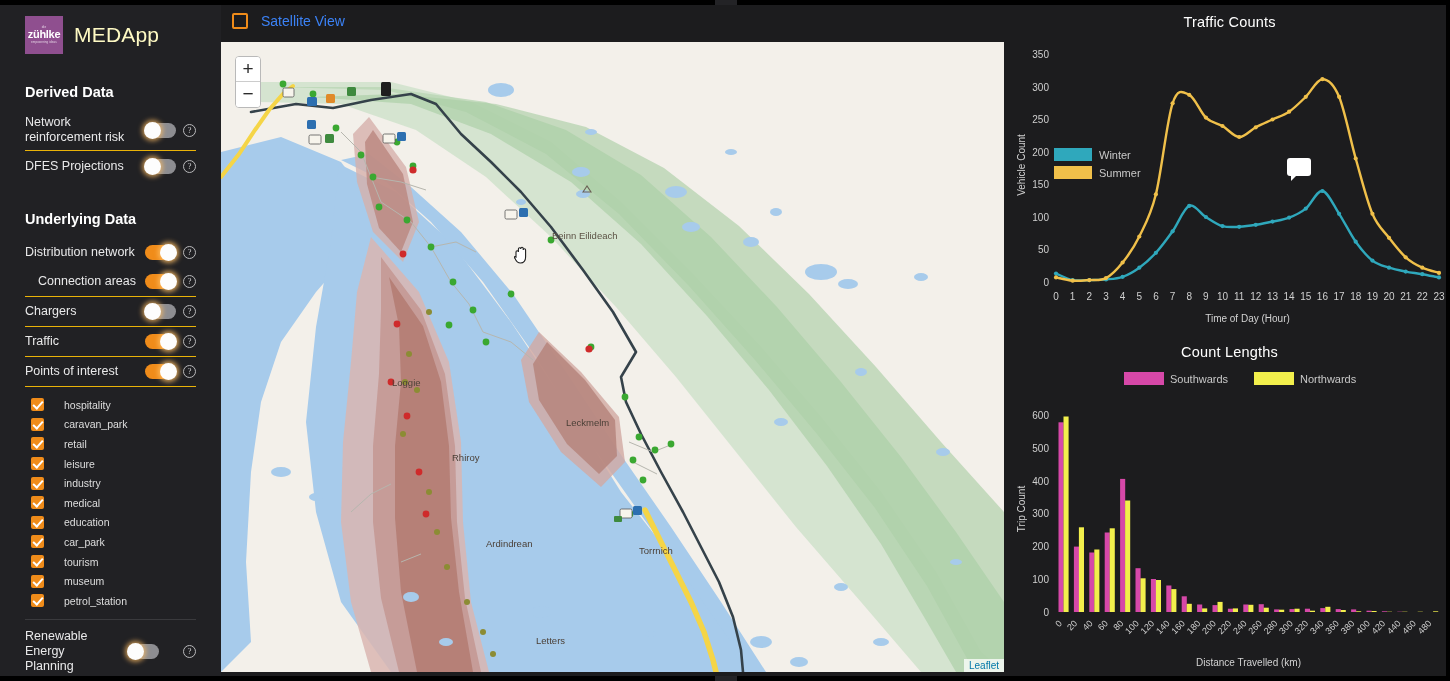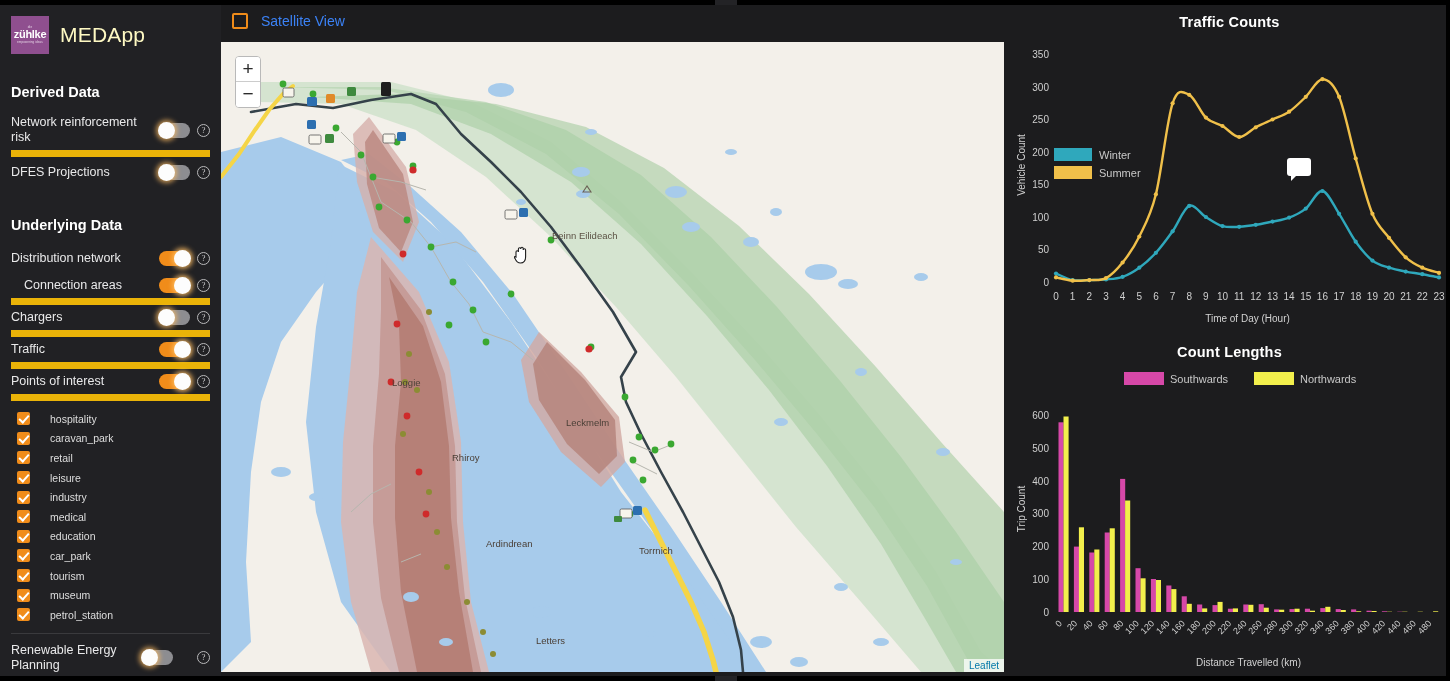--- a/index.html
+++ b/index.html
@@ -13,21 +13,21 @@
   .app {
     position: relative;
     width: 1450px; height: 681px;
     background: #1c1c1e;
     display: flex;
   }
   
   .sidebar {
     width: 221px; height: 679px;
     background: #212124;
-    padding: 0 11px;
+    padding: 0 25px;
     position: relative;
     overflow: hidden;
     flex: 0 0 221px;
   }
   .brand {
     display: flex; align-items: center;
     gap: 11px;
     padding: 16px 0 10px 0;
   }
   .logo-tile {
@@ -49,21 +49,21 @@
     color: #ffffff;
     font-size: 14.5px;
     font-weight: 700;
     margin: 20px 0 10px 0;
   }
   .section-title.underlying { margin-top: 30px; }
   .toggle-row {
     display: flex; align-items: center;
     min-height: 30px;
     padding: 5px 0;
-    border-bottom: 7px solid #eab308;
+    border-bottom: 1px solid #eab308;
   }
   .toggle-row.nb { border-bottom: none; }
   .toggle-row .tr-label {
     flex: 1 1 auto;
     color: #e9e9ea;
     font-size: 12.5px;
     line-height: 15px;
     padding-right: 6px;
   }
   .toggle-row.indent .tr-label { padding-left: 13px; }
@@ -193,21 +193,21 @@
   .charts-col {
     flex: 0 0 441px;
     width: 441px;
     background: #1c1c1e;
     position: relative;
   }
   .chart-panel { position: relative; }
   .chart-title {
     text-align: center;
     color: #ffffff;
-    font-weight: 700;
+    font-weight: 400;
     font-size: 14.5px;
     letter-spacing: .2px;
   }
   .axis-text { fill: #cfcfcf; font-size: 10px; font-family: "Liberation Sans", sans-serif; }
   .axis-text.small { font-size: 9px; }
   .axis-title { fill: #d2d2d2; font-size: 10px; font-family: "Liberation Sans", sans-serif; }
   .legend-text { fill: #c8c8c8; font-size: 11px; font-family: "Liberation Sans", sans-serif; }
   .tooltip-bubble {
     position: absolute;
     width: 24px; height: 18px;

